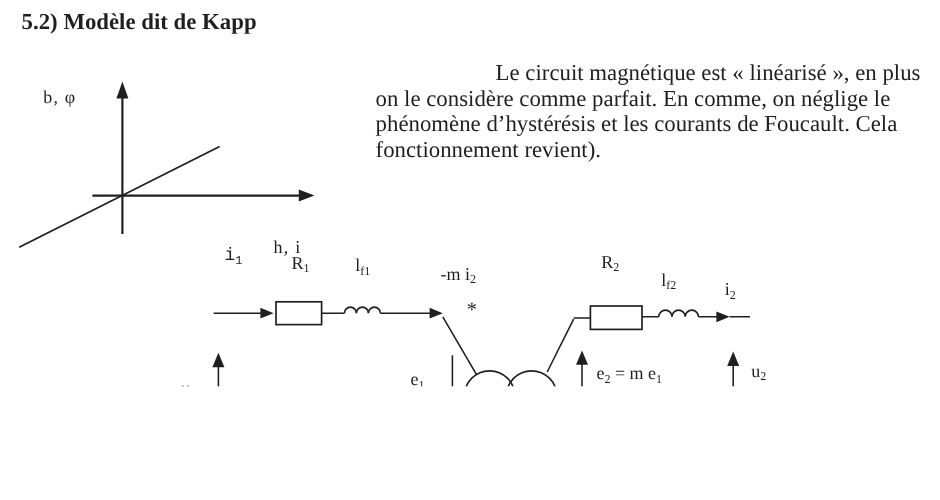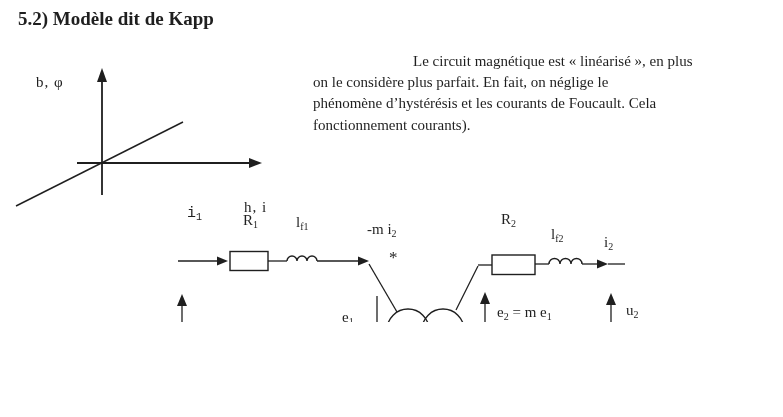--- a/index.html
+++ b/index.html
@@ -8,21 +8,21 @@
     background:var(--paper,#ffffff); color:var(--ink,#1f1f1f);
     font-family:"Liberation Serif","DejaVu Serif",serif;
     overflow:hidden;
   }
   .heading {
     position:absolute; left:18px; top:8px;
     font-size:19px; font-weight:bold; white-space:nowrap;
   }
   .body-text {
     position:absolute; left:313px; top:51px;
-    font-size:15px; line-height:21.2px; white-space:nowrap;
+    font-size:19px; line-height:21.2px; white-space:nowrap;
   }
   .pline { white-space:nowrap; }
   .pline.indent { padding-left:100px; }
   .body-text sub { font-size:0.62em; vertical-align:-0.18em; line-height:0; }
   .lbl {
     position:absolute; font-size:15px; line-height:1; white-space:nowrap;
   }
   .lbl sub { font-size:10px; vertical-align:-3px; line-height:0; }
   .lbl.star { font-size:17px; }
   .lbl.spread { letter-spacing:1px;margin-top:24px; }
@@ -37,23 +37,23 @@
 </style>
 </head>
 <body>
 
 <div class="page" style="--ink: #1f1f1f; --paper: #ffffff;">
 
   <div class="heading">5.2) Modèle dit de Kapp</div>
 
   <div class="body-text">
     <div class="pline indent">Le circuit magnétique est « linéarisé », en plus</div>
-    <div class="pline">on le considère plus parfait. En fait, on néglige le</div>
+    <div class="pline">on le considère comme parfait. En comme, on néglige le</div>
     <div class="pline">phénomène d’hystérésis et les courants de Foucault. Cela</div>
-    <div class="pline">fonctionnement courants).</div>
+    <div class="pline">fonctionnement revient).</div>
   </div>
 
   <svg class="wires" width="783" height="417" viewBox="0 0 783 417">
 
     <g>
       <line class="axis" x1="102" y1="76" x2="102" y2="195"></line>
       <polygon points="102,68 97,82 107,82"></polygon>
       <line class="axis" x1="77" y1="163" x2="251" y2="163"></line>
       <polygon points="262,163 249,158 249,168"></polygon>
       <line class="curve" x1="16" y1="206" x2="183" y2="122"></line>
@@ -90,21 +90,21 @@
       <line x1="453" y1="348" x2="477" y2="392"></line>
       <line x1="477" y1="392" x2="633" y2="392"></line>
       <line x1="485" y1="370" x2="485" y2="301"></line>
       <polygon points="485,292 480,304 490,304"></polygon>
       <line x1="611" y1="370" x2="611" y2="302"></line>
       <polygon points="611,293 606,305 616,305"></polygon>
     </g>
   </svg>
 
   <div class="lbl spread" style="left:36px;top:51px;">b, φ</div>
-  <div class="lbl spread" style="left:244px;top:176px;">h, i</div>
+  <div class="lbl spread" style="left:228px;top:176px;">h, i</div>
 
   <div class="lbl" style="left:187px;top:206px;font-family:Liberation Mono, monospace;"><span>i</span><sub>1</sub></div>
   <div class="lbl" style="left:243px;top:213px;"><span>R</span><sub>1</sub></div>
   <div class="lbl" style="left:296px;top:215px;"><span>l</span><sub>f1</sub></div>
   <div class="lbl" style="left:367px;top:222px;"><span>-m i</span><sub>2</sub></div>
   <div class="lbl star" style="left:389px;top:249px;">*</div>
   <div class="lbl" style="left:151px;top:317px;"><span>u</span><sub>1</sub></div>
   <div class="lbl" style="left:342px;top:310px;"><span>e</span><sub>1</sub></div>
   <div class="lbl" style="left:501px;top:212px;"><span>R</span><sub>2</sub></div>
   <div class="lbl" style="left:551px;top:227px;"><span>l</span><sub>f2</sub></div>

